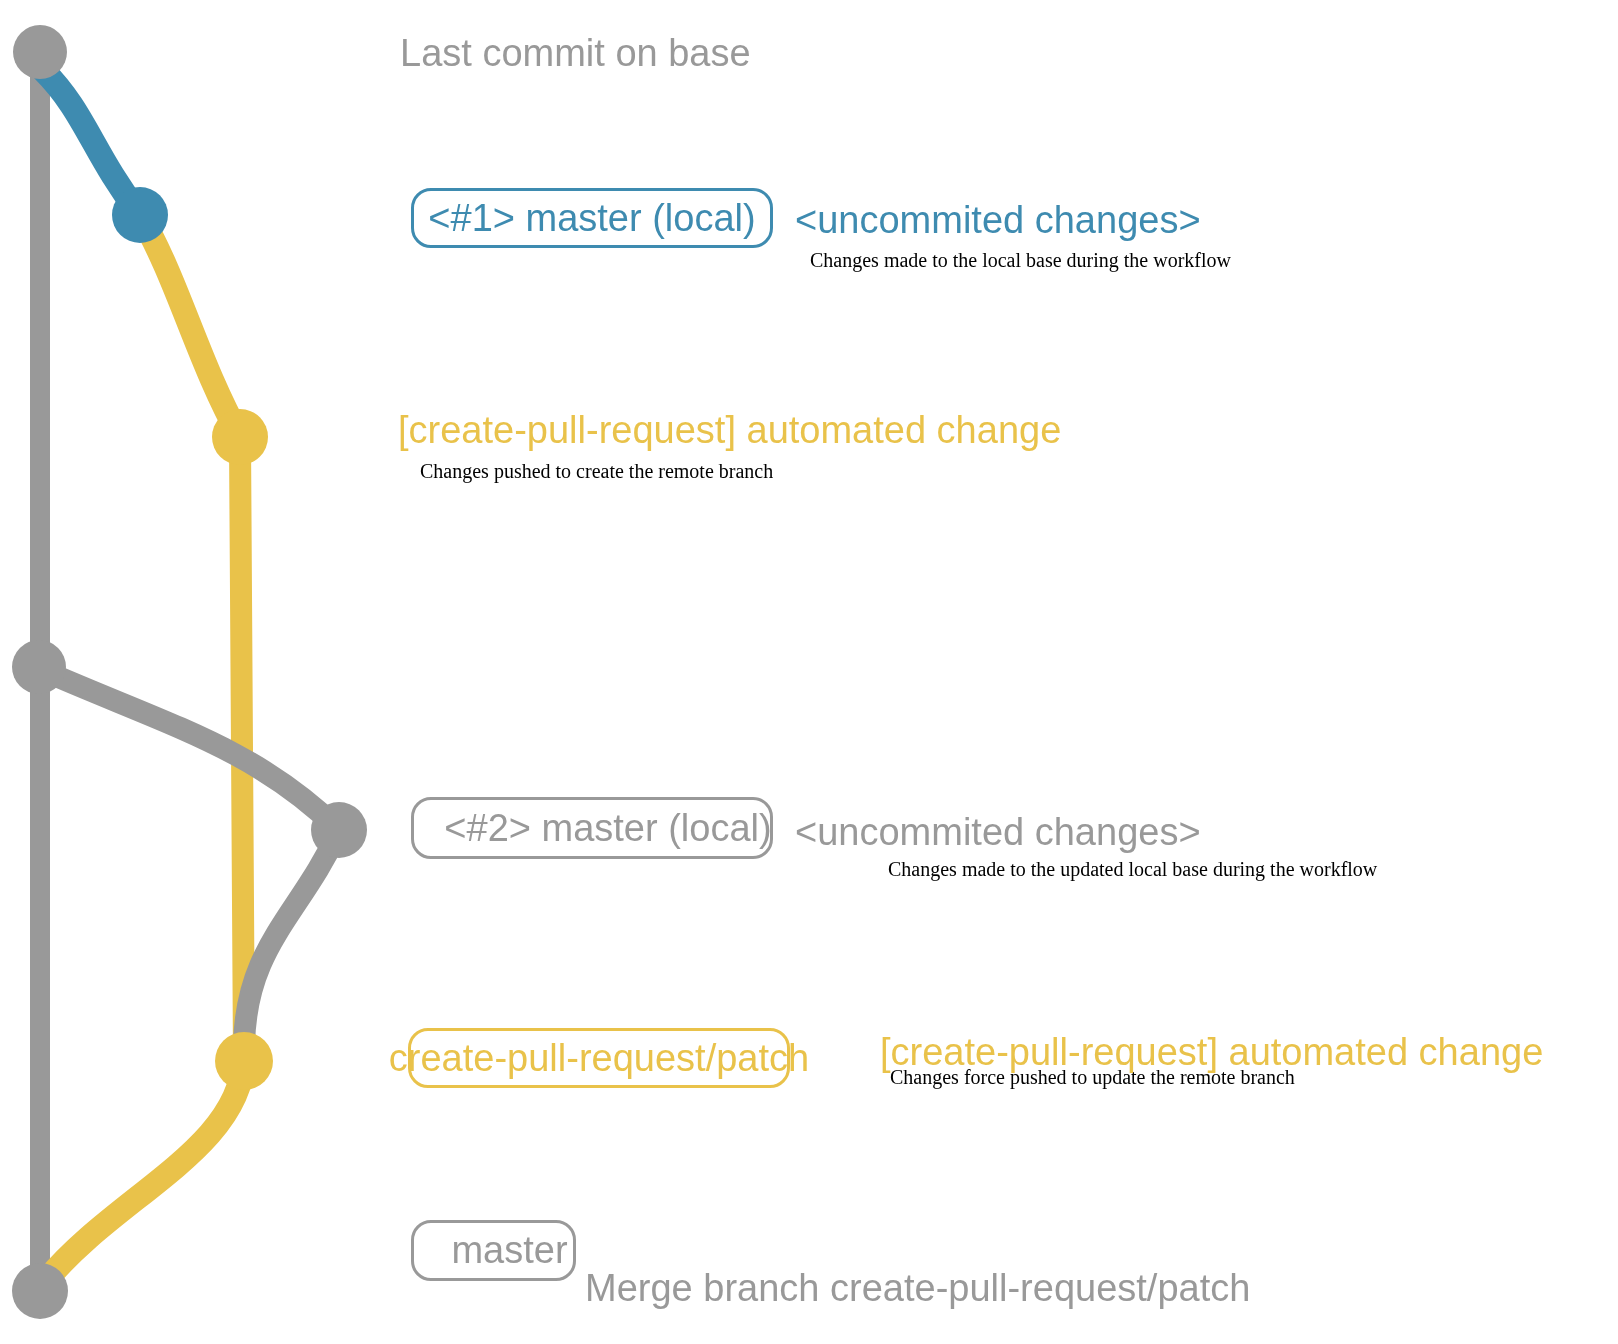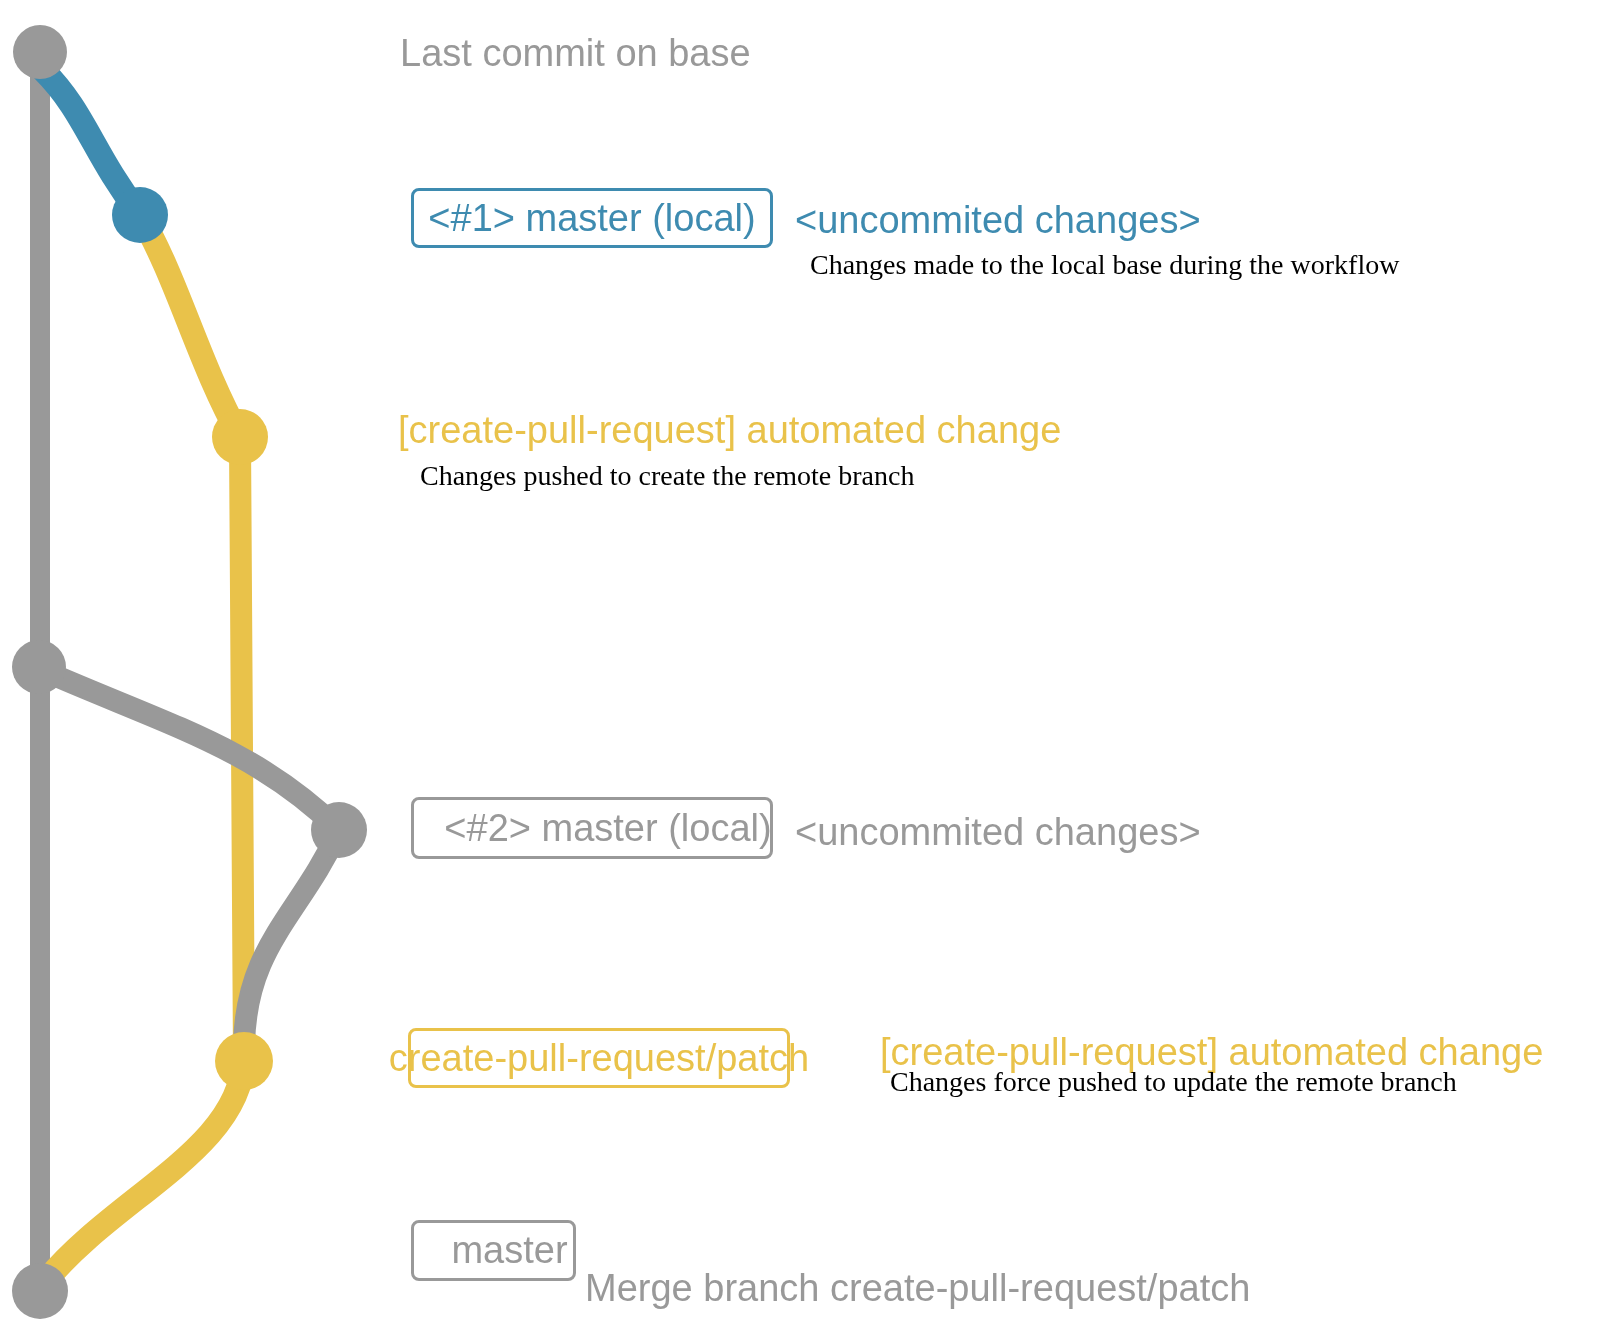--- a/index.html
+++ b/index.html
@@ -36,31 +36,31 @@
   .tag.blue{color:var(--blue);}
   .tag.gray{color:var(--gray);}
   .tag.yellow{color:var(--yellow);text-align:right;}
   .pill{
     position:absolute;
     box-sizing:border-box;
     display:flex;
     align-items:center;
     justify-content:center;
     border:3px solid;
-    border-radius:8px;
+    border-radius:20px;
     font-size:38px;
     white-space:nowrap;
   }
   .pill.blue{border-color:var(--blue);color:var(--blue);}
   .pill.gray{border-color:var(--gray);color:var(--gray);padding-left:32px;}
   .pill.yellow{border-color:var(--yellow);color:var(--yellow);}
   .serif{
     position:absolute;
     font-family:"Liberation Serif",serif;
-    font-size:28px;
+    font-size:20px;
     line-height:1.15;
     color:var(--ink);
     white-space:nowrap;
   }
 </style>
 </head>
 <body>
 
 <div class="stage">
 
@@ -89,20 +89,21 @@
   <div class="pill blue" style="left:411px;top:188px;width:362px;height:60px">&lt;#1&gt; master (local)</div>
   <div class="tag blue" style="left:795px;top:200px">&lt;uncommited changes&gt;</div>
   <div class="serif" style="left:810px;top:249px">Changes made to the local base during the workflow</div>
 
   <div class="tag yellow" style="left:398px;top:410px">[create-pull-request] automated change</div>
   <div class="serif" style="left:420px;top:460px">Changes pushed to create the remote branch</div>
 
 
   <div class="pill gray" style="left:411px;top:797px;width:362px;height:62px">&lt;#2&gt; master (local)</div>
   <div class="tag gray" style="left:795px;top:812px">&lt;uncommited changes&gt;</div>
+  <div class="serif" style="left:888px;top:858px">Changes made to the updated local base during the workflow</div>
 
   <div class="pill yellow" style="left:408px;top:1028px;width:382px;height:60px">create-pull-request/patch</div>
   <div class="tag yellow" style="left:880px;top:1032px">[create-pull-request] automated change</div>
   <div class="serif" style="left:890px;top:1066px">Changes force pushed to update the remote branch</div>
 
   <div class="pill gray" style="left:411px;top:1220px;width:165px;height:61px">master</div>
   <div class="tag gray" style="left:585px;top:1268px">Merge branch create-pull-request/patch</div>
 
 </div>
 

